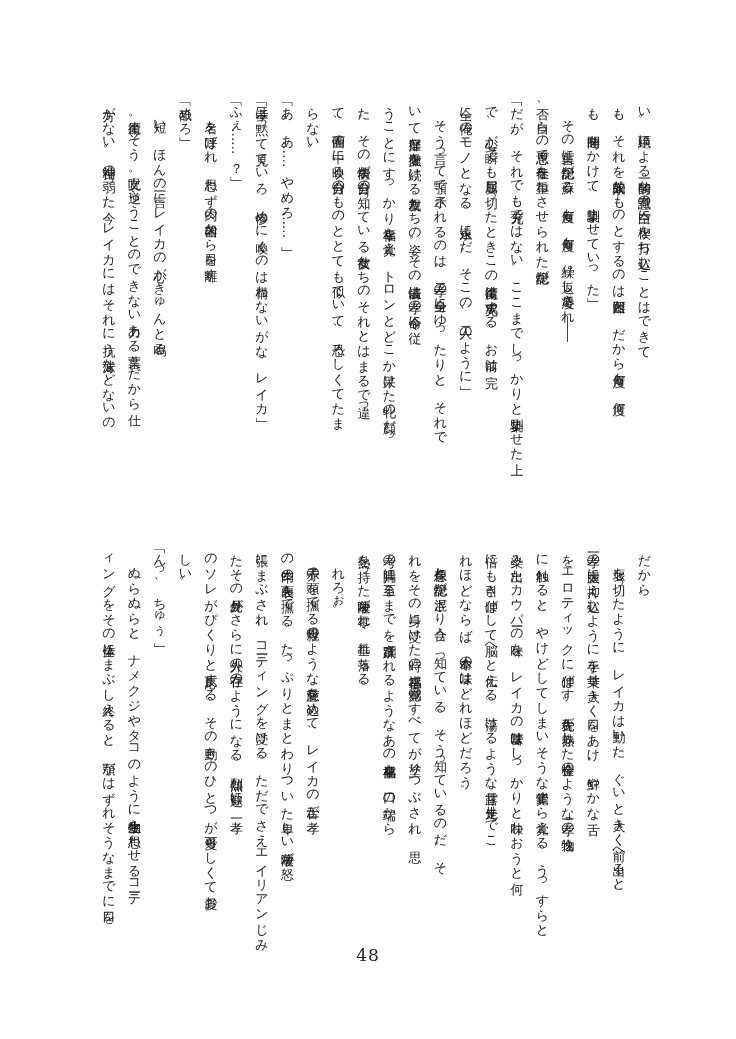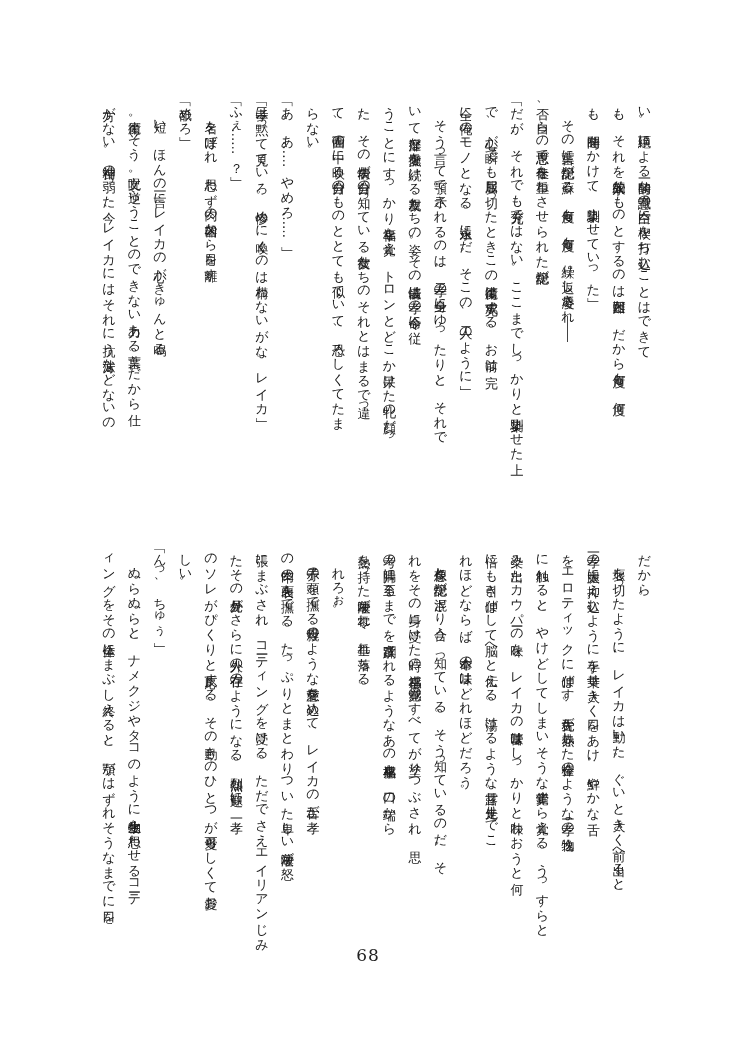--- a/index.html
+++ b/index.html
@@ -92,15 +92,15 @@
     <p class="vline">の肉竿の表面を撫でる。たっぷりとまとわりついた卑しい唾液が怒</p>
     <p class="vline">張にまぶされ、コーティングを受ける。ただでさえエイリアンじみ</p>
     <p class="vline">たその外見がさらに人外の存在のようになる。熱烈な歓迎に、一孝</p>
     <p class="vline">のソレがぴくりと反応する。その動きのひとつが可愛らしくて愛お</p>
     <p class="vline">しい。</p>
     <p class="vline">「んっ、ちゅぅ」</p>
     <p class="vline">　ぬらぬらと、ナメクジやタコのように水生生物を思わせるコーテ</p>
     <p class="vline">ィングをその全体にまぶし終えると、顎がはずれそうなまでに口を</p>
   </div>
 
-  <div class="page-number">68</div>
+  <div class="page-number">48</div>
 
 </div>
 
 </body></html>

